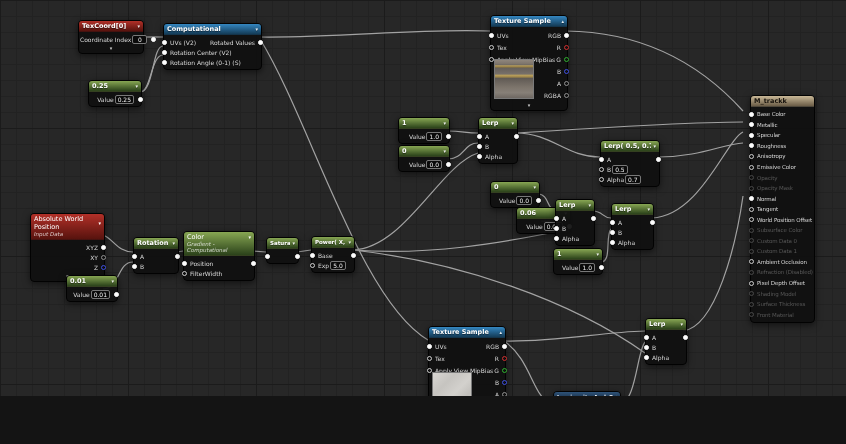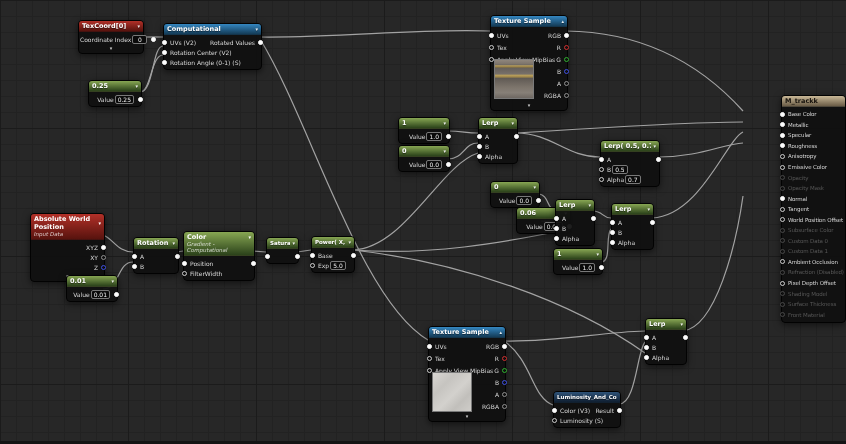--- a/index.html
+++ b/index.html
@@ -1,17 +1,17 @@
 <!DOCTYPE html>
 <html><head>
 <meta charset="utf-8">
 <style>
   html,body{margin:0;padding:0;background:#141414}
   #canvas{
-    position:relative;width:846px;height:441px;overflow:hidden;
+    position:relative;width:846px;height:396px;overflow:hidden;
     background-color:#272727;
     background-image:
       linear-gradient(#1b1b1b 1px,transparent 1px),
       linear-gradient(90deg,#1b1b1b 1px,transparent 1px),
       linear-gradient(#222222 1px,transparent 1px),
       linear-gradient(90deg,#222222 1px,transparent 1px);
     background-size:128px 128px,128px 128px,16px 16px,16px 16px;
     font-family:"DejaVu Sans","Liberation Sans",sans-serif;
   }
   svg.wires{position:absolute;left:0;top:0;pointer-events:none}
@@ -21,21 +21,21 @@
      font-size:6.5px;font-weight:700;color:#fff;text-shadow:0 1px 1px rgba(0,0,0,.5);
      border-bottom:1px solid rgba(0,0,0,.6)}
   .h.red{background:linear-gradient(180deg,#b23028,#58130e)}
   .h.blue{background:linear-gradient(180deg,#3486c0,#143c58)}
   .h.green{background:linear-gradient(180deg,#87a653,#2b421a)}
   .h.tan{background:linear-gradient(180deg,#c9b897,#6b5d47);color:#17120c;text-shadow:none}
   .h.navy{background:linear-gradient(180deg,#2e5379,#101f31)}
   .h .t{white-space:nowrap;overflow:hidden}
   .h .c{margin-left:auto;font-size:5px;opacity:.9;line-height:5px}
   .h2{padding:1px 3px 2px;border-radius:3px 3px 0 0;border-bottom:1px solid rgba(0,0,0,.6)}
-  .h2 .tr{display:flex;align-items:center;font-size:6.5px;font-weight:700;color:#fff}
+  .h2 .tr{display:flex;align-items:center;font-size:6.5px;font-weight:400;color:#fff}
   .h2 .tr .c{margin-left:auto;font-size:5px}
   .h2 .sub{font-style:italic;font-size:5.5px;color:rgba(255,255,255,.75);line-height:6px}
   .h2.red{background:linear-gradient(180deg,#b23028,#58130e)}
   .h2.green{background:linear-gradient(180deg,#87a653,#2b421a)}
   .b{padding:2px 0}
   .r{display:flex;align-items:center;height:10px;font-size:6px;white-space:nowrap;padding:0 1px}
   .ts .r{height:12px}
   .pin{width:5px;height:5px;border:1px solid #cdcdcd;border-radius:50%;box-sizing:border-box;flex:none;background:transparent}
   .pin.f{background:#fcfcfc;border-color:#fcfcfc}
   .pin.i{margin-left:-3px;margin-right:3px}
@@ -568,21 +568,21 @@
           <span class="pin i f"></span>
           <span>B</span>
         </div>
       <div class="r">
           <span class="pin i f"></span>
           <span>Alpha</span>
         </div>
     </div>
   </div>
 
-  <div class="n mat" style="left:781px;top:95px;width:63px">
+  <div class="n mat" style="left:750px;top:95px;width:63px">
     <div class="h tan">
       <span class="t">M_trackk</span>
     </div>
     <div class="b">
       <div class="r">
           <span class="pin i f"></span>
           <span>Base Color</span>
         </div>
       <div class="r">
           <span class="pin i f"></span>

